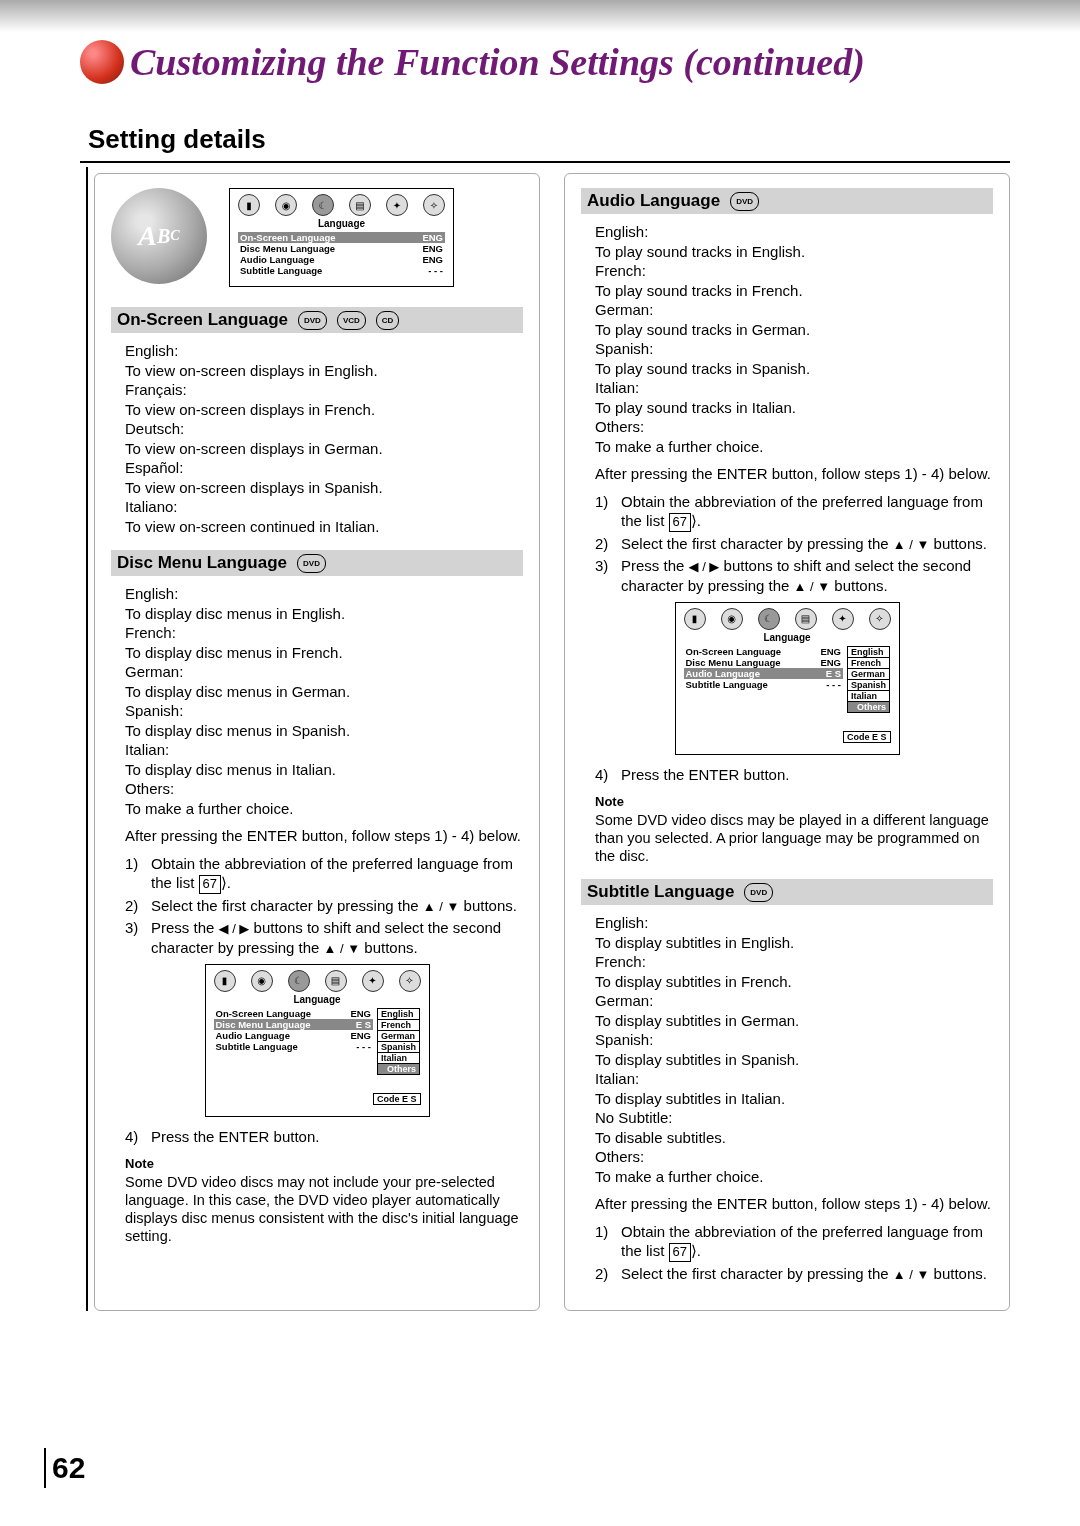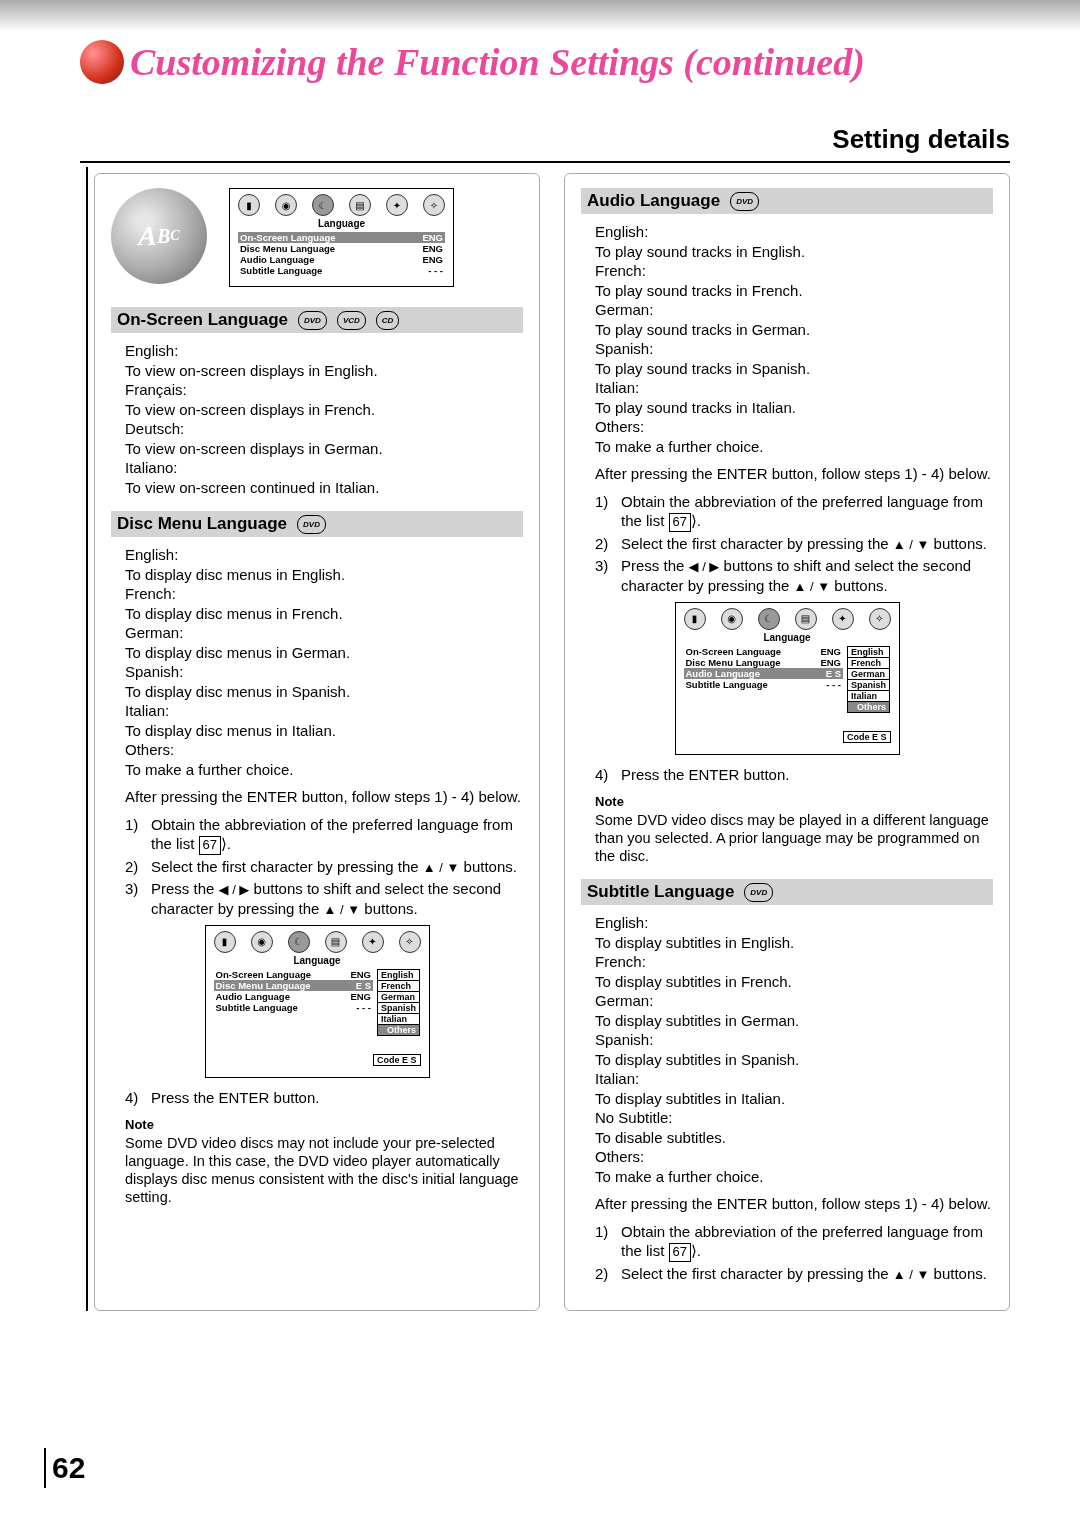--- a/index.html
+++ b/index.html
@@ -2,22 +2,22 @@
 <html><head>
 <meta charset="utf-8">
 <style>
   * { box-sizing: border-box; margin: 0; padding: 0; }
   body { font-family: Arial, Helvetica, sans-serif; width: 1080px; height: 1526px; background: #fff; position: relative; }
   .top-grad { position: absolute; top: 0; left: 0; right: 0; height: 32px; background: linear-gradient(to bottom, #aaa, #fff); }
   .page { position: absolute; top: 40px; left: 80px; right: 70px; bottom: 50px; }
   .breadcrumb { font-weight: bold; font-size: 15px; margin-bottom: 40px; }
   .title-wrap { display: flex; align-items: center; gap: 6px; margin-bottom: 40px; }
   .red-ball { width: 44px; height: 44px; border-radius: 50%; background: radial-gradient(circle at 30% 30%, #ff8a8a 5%, #d2301c 60%, #7a1b10 100%); flex-shrink: 0; }
-  .page-title { font-family: "Times New Roman", serif; font-style: italic; font-weight: bold; font-size: 38px; color: #ec4899; }
-  .setting-details { font-weight: bold; font-size: 26px; margin: 0 0 6px 8px; text-align: right; }
+  .page-title { font-family: "Times New Roman", serif; font-style: italic; font-weight: bold; font-size: 38px; color: #701a75; }
+  .setting-details { font-weight: bold; font-size: 26px; margin: 0 0 6px 8px; }
   .hr-thick { border: 0; border-top: 2px solid #000; margin-bottom: 4px; }
   .box-outer { border-left: 2px solid #000; margin-left: 6px; padding: 6px 0 0 6px; }
   .cols { display: flex; gap: 24px; }
   .col { flex: 1; border: 1px solid #aaa; border-radius: 6px; padding: 14px 16px 20px 16px; min-height: 1130px; }
   .abc-row { display: flex; align-items: flex-start; gap: 22px; margin-bottom: 20px; }
   .abc-ball { width: 96px; height: 96px; border-radius: 50%; background: radial-gradient(circle at 35% 35%, #e6e6e6 8%, #aaa 55%, #666 100%); display: flex; align-items: center; justify-content: center; font-family: "Times New Roman", serif; font-style: italic; font-weight: bold; font-size: 28px; color: #fff; }
   .abc-ball span:nth-child(2){ font-size: 20px; } .abc-ball span:nth-child(3){ font-size: 14px; }
   .mini-shot { border: 1px solid #000; padding: 5px 8px 10px 8px; width: 225px; }
   .tabrow { display: flex; justify-content: space-between; margin-bottom: 2px; gap: 4px; }
   .tab-ico { width: 22px; height: 22px; border-radius: 50%; border: 1px solid #333; display: flex; align-items: center; justify-content: center; font-size: 10px; background: #ddd; }
@@ -26,21 +26,21 @@
   .mini-rows { font-weight: bold; font-size: 9.5px; }
   .mini-r { display: flex; justify-content: space-between; padding: 0 2px; }
   .mini-r.hi { background: #888; color: #fff; }
   .submenu { border: 1px solid #000; margin-left: 4px; padding: 0; font-size: 9px; font-weight: bold; display: inline-block; }
   .submenu div { padding: 0 3px; border-bottom: 1px solid #000; }
   .submenu div:last-child { border-bottom: none; }
   .submenu .hi { background: #888; color: #fff; text-align: right; }
   .code-row { font-size: 9px; font-weight: bold; border: 1px solid #000; display: inline-block; margin-top: 17px; padding: 0 3px; }
   .sect-head { background: #d3d3d3; padding: 3px 6px; margin: 14px 0 8px 0; display: flex; align-items: center; gap: 10px; }
   .sect-head-t { font-weight: bold; font-size: 17px; }
-  .pill { display: inline-flex; align-items: center; border: 1.5px solid #000; border-radius: 9px; font-size: 8px; font-weight: bold; padding: 0 5px; height: 19px; font-style: italic; }
+  .pill { display: inline-flex; align-items: center; border: 1.5px solid #000; border-radius: 9px; font-size: 8px; font-weight: bold; padding: 0 5px; height: 19px; }
   .deflist { margin: 0 0 8px 14px; font-size: 15px; line-height: 1.3; }
   .deflist .row { display: flex; flex-direction: column; }
   .deflist .k { min-width: 80px; }
   .deflist.wide .k { min-width: 105px; }
   .deflist .v { flex: 1; }
   .steps { margin: 4px 0 6px 14px; font-size: 15px; line-height: 1.3; }
   .steps li { list-style: none; display: flex; gap: 6px; margin-bottom: 2px; }
   .steps li .n { min-width: 20px; }
   .boxed67 { border: 1px solid #000; padding: 0 3px; font-size: 13px; display: inline-flex; align-items: center; }
   .note-h { font-weight: bold; font-size: 13px; margin: 10px 0 2px 14px; }
@@ -122,20 +122,24 @@
             </div>
             <div class="row">
               <div class="k">Français:</div>
               <div class="v">To view on-screen displays in French.</div>
             </div>
             <div class="row">
               <div class="k">Deutsch:</div>
               <div class="v">To view on-screen displays in German.</div>
             </div>
             <div class="row">
+              <div class="k">Español:</div>
+              <div class="v">To view on-screen displays in Spanish.</div>
+            </div>
+            <div class="row">
               <div class="k">Italiano:</div>
               <div class="v">To view on-screen continued in Italian.</div>
             </div>
           </div>
 
       <div class="sect-head">
         <span class="sect-head-t">Disc Menu Language</span>
         <span class="pill">DVD</span>
       </div>
       <div class="deflist" id="disc-list">

